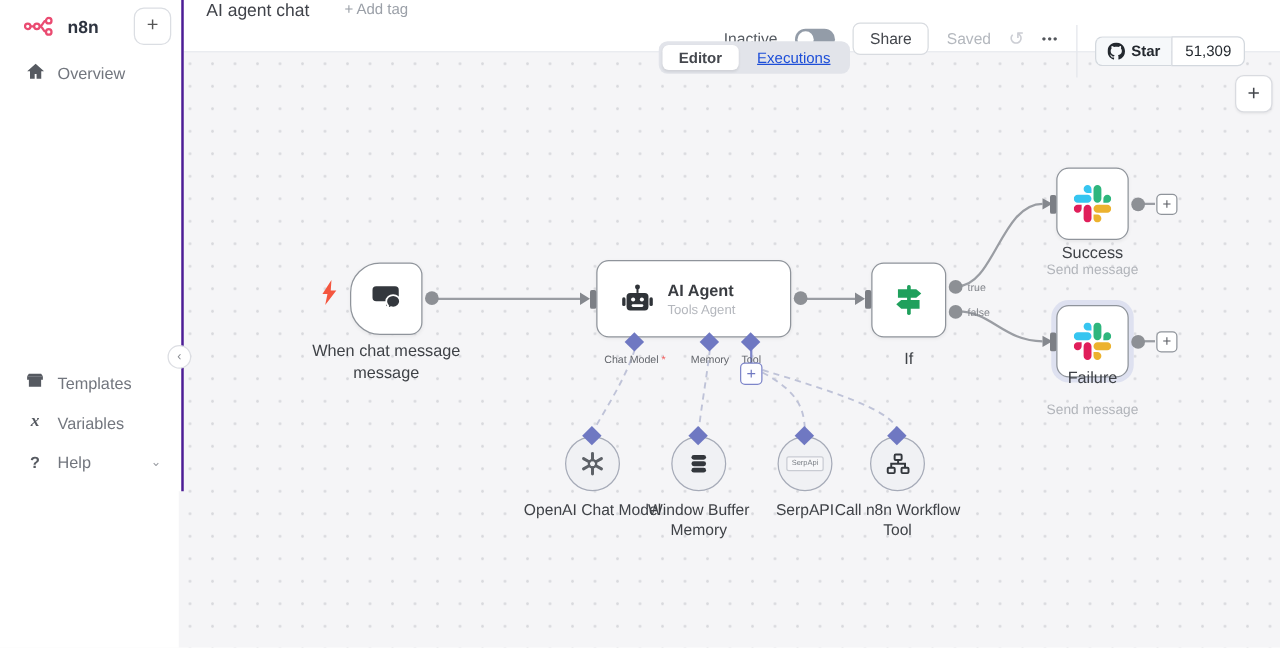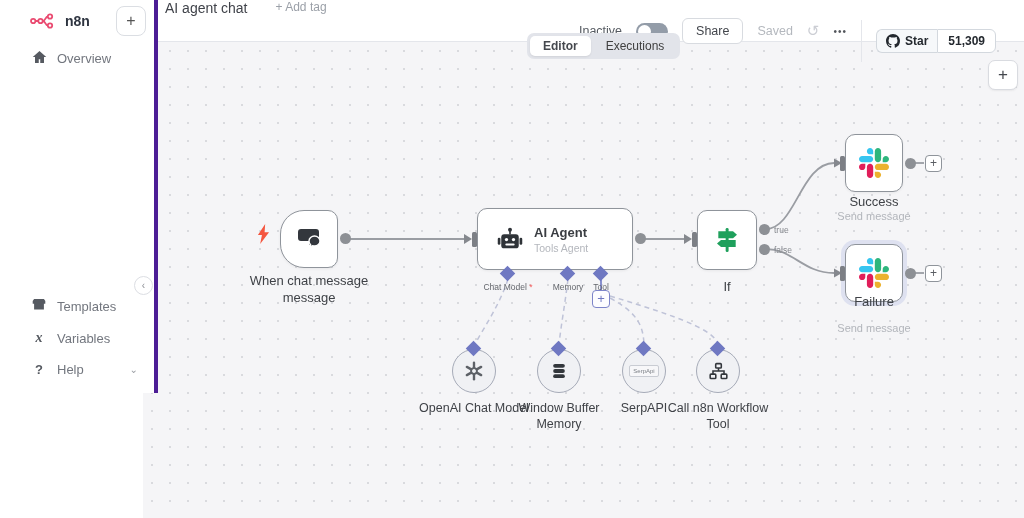--- a/index.html
+++ b/index.html
@@ -1,21 +1,21 @@
 <!DOCTYPE html>
 <html><head>
 <meta charset="utf-8">
 <style>
   * { margin:0; padding:0; box-sizing:border-box; }
   html,body { width:1024px; height:518px; overflow:hidden;
     font-family:"Liberation Sans", sans-serif; background:#fff; color:#41444a; }
 
   
-  .sidebar { position:absolute; left:15px; top:0; width:143px; height:393px;
-    background:#fff; border-right:4px solid #4c1d95; z-index:30; }
+  .sidebar { position:absolute; left:4px; top:0; width:143px; height:393px;
+    background:#fff; border-right:2px solid #4c1d95; z-index:30; }
   .logo-row { display:flex; align-items:center; height:42px; padding:0 8px 0 15px; }
   .logo { display:flex; align-items:center; gap:5px; }
   .logo-text { font-size:14px; font-weight:bold; color:#2e3440; }
   .new-wf-btn { margin-left:auto; width:30px; height:30px; border:1px solid #dbdee3;
     border-radius:8px; background:#fff; font-size:16px; color:#555; line-height:28px;
     text-align:center; cursor:pointer; }
   .side-item { display:flex; align-items:center; gap:10px; padding:8px 16px;
     font-size:13px; color:#72767e; cursor:pointer; }
   .side-item .s-icon { width:16px; text-align:center; color:#565a61; }
   .side-bottom { position:absolute; bottom:8px; left:0; right:0; }
@@ -33,28 +33,28 @@
   .share-btn { border:1px solid #d8dbe0; background:#fff; border-radius:6px; padding:5px 13px;
     font-size:12.5px; color:#43464c; font-weight:500; cursor:pointer; }
   .saved { font-size:12.5px; color:#b4b8be; }
   .undo { font-size:15px; color:#ccced4; cursor:pointer; }
   .more { font-size:10px; letter-spacing:1px; color:#53565c; cursor:pointer; }
   .gh-wrap { height:42px; display:flex; align-items:center; border-left:1px solid #e4e6eb; padding:0 14px;margin-top:20px; }
   .gh-star { display:flex; align-items:center; gap:5px; background:#f6f8fa; border:1px solid #d3d8de;
     border-right:none; border-radius:6px 0 0 6px; padding:4px 9px; font-size:12px; font-weight:bold;
     color:#24292f; cursor:pointer; }
   .gh-count { background:#fff; border:1px solid #d3d8de; border-radius:0 6px 6px 0;
-    padding:4px 10px; font-size:12px; font-weight:bold; color:#24292f; cursor:pointer; }
+    padding:4px 10px; font-size:12px; font-weight:normal; color:#24292f; cursor:pointer; }
 
   
   .tabs { position:absolute; left:527px; top:33px; z-index:40; display:flex; gap:2px;
     background:#e2e4ea; border-radius:7px; padding:3px; }
   .tab { font-size:12px; padding:3px 13px; border-radius:5px; cursor:pointer; }
   .tab.active { background:#fff; color:#45484e; font-weight:600; box-shadow:0 1px 2px rgba(0,0,0,.08); }
-  .tab.idle { color:#404040; }
+  .tab.idle { color:#1d4ed8;text-decoration:underline; }
 
   
   .canvas { position:absolute; left:143px; top:42px; width:881px; height:476px;
     background:#f5f5f7;
     background-image:radial-gradient(circle, #d9dade 1px, transparent 1.2px);
     background-size:18px 18px; overflow:hidden; z-index:10; }
   .conn { position:absolute; left:0; top:0; z-index:1; }
   .node { position:absolute; background:#fff; border:1.6px solid #8f949b; z-index:3; cursor:pointer;
     box-shadow:0 1px 3px rgba(0,0,0,.06); display:flex; align-items:center; justify-content:center; }
   .n-trigger { left:137px; top:168px; width:58px; height:58px; border-radius:24px 10px 10px 24px; }

